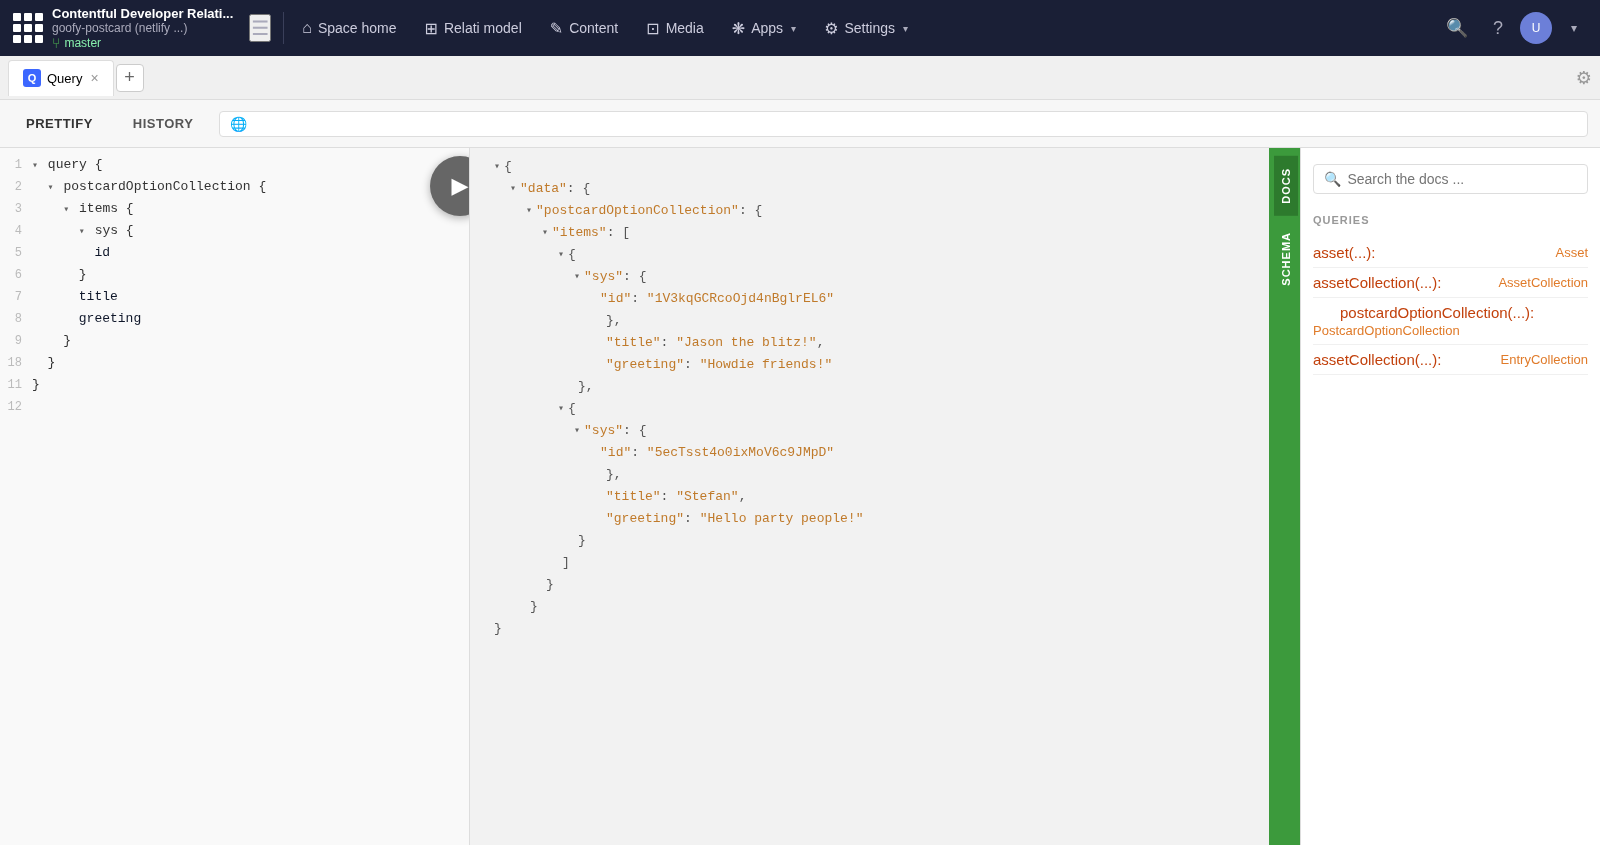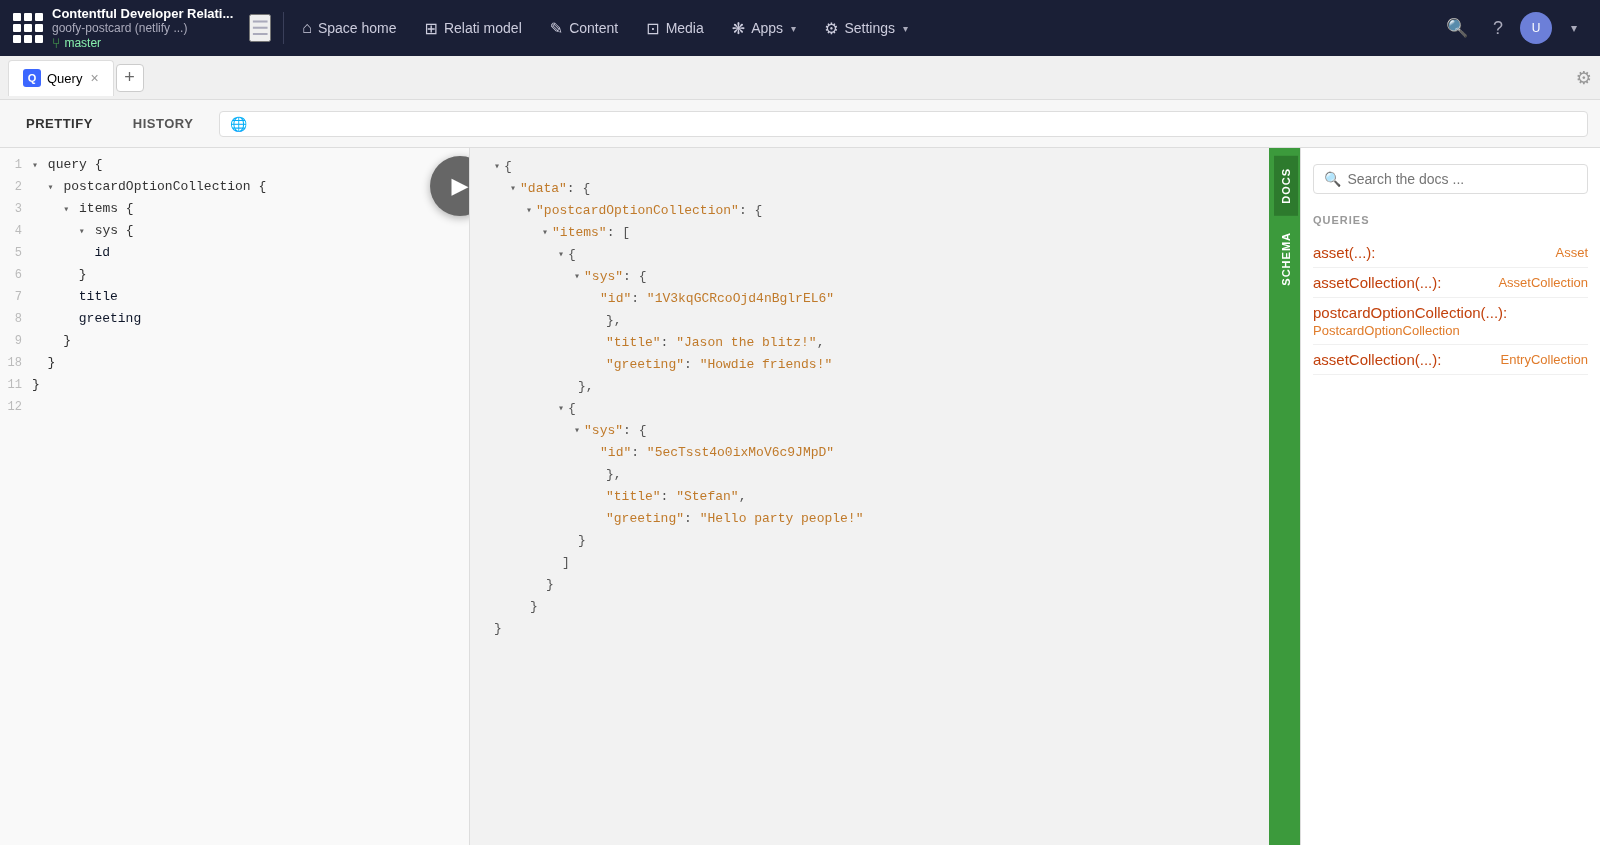--- a/index.html
+++ b/index.html
@@ -164,21 +164,21 @@
       font-size: 11px; font-weight: 700; color: #999; letter-spacing: 1px;
       margin-bottom: 12px;
     }
     .docs-item {
       display: flex; align-items: center; justify-content: space-between;
       padding: 6px 0; border-bottom: 1px solid #f0f0f0; cursor: pointer;
     }
     .docs-item-left { font-size: 15px; color: #c2410c; }
     .docs-item-right { font-size: 13px; color: #e07b2a; }
     .docs-item-multiline { padding: 6px 0; border-bottom: 1px solid #f0f0f0; cursor: pointer; }
-    .docs-item-multiline .docs-item-left { margin-bottom: 2px; }
+    .docs-item-multiline .docs-item-left { margin-bottom: 2px; margin-left: 27px; }
   </style>
 </head>
 <body>
 
 <nav class="topnav">
   <div class="topnav-apps-icon">
     <div class="apps-grid">
       <div class="apps-dot"></div>
         <div class="apps-dot"></div>
         <div class="apps-dot"></div>

